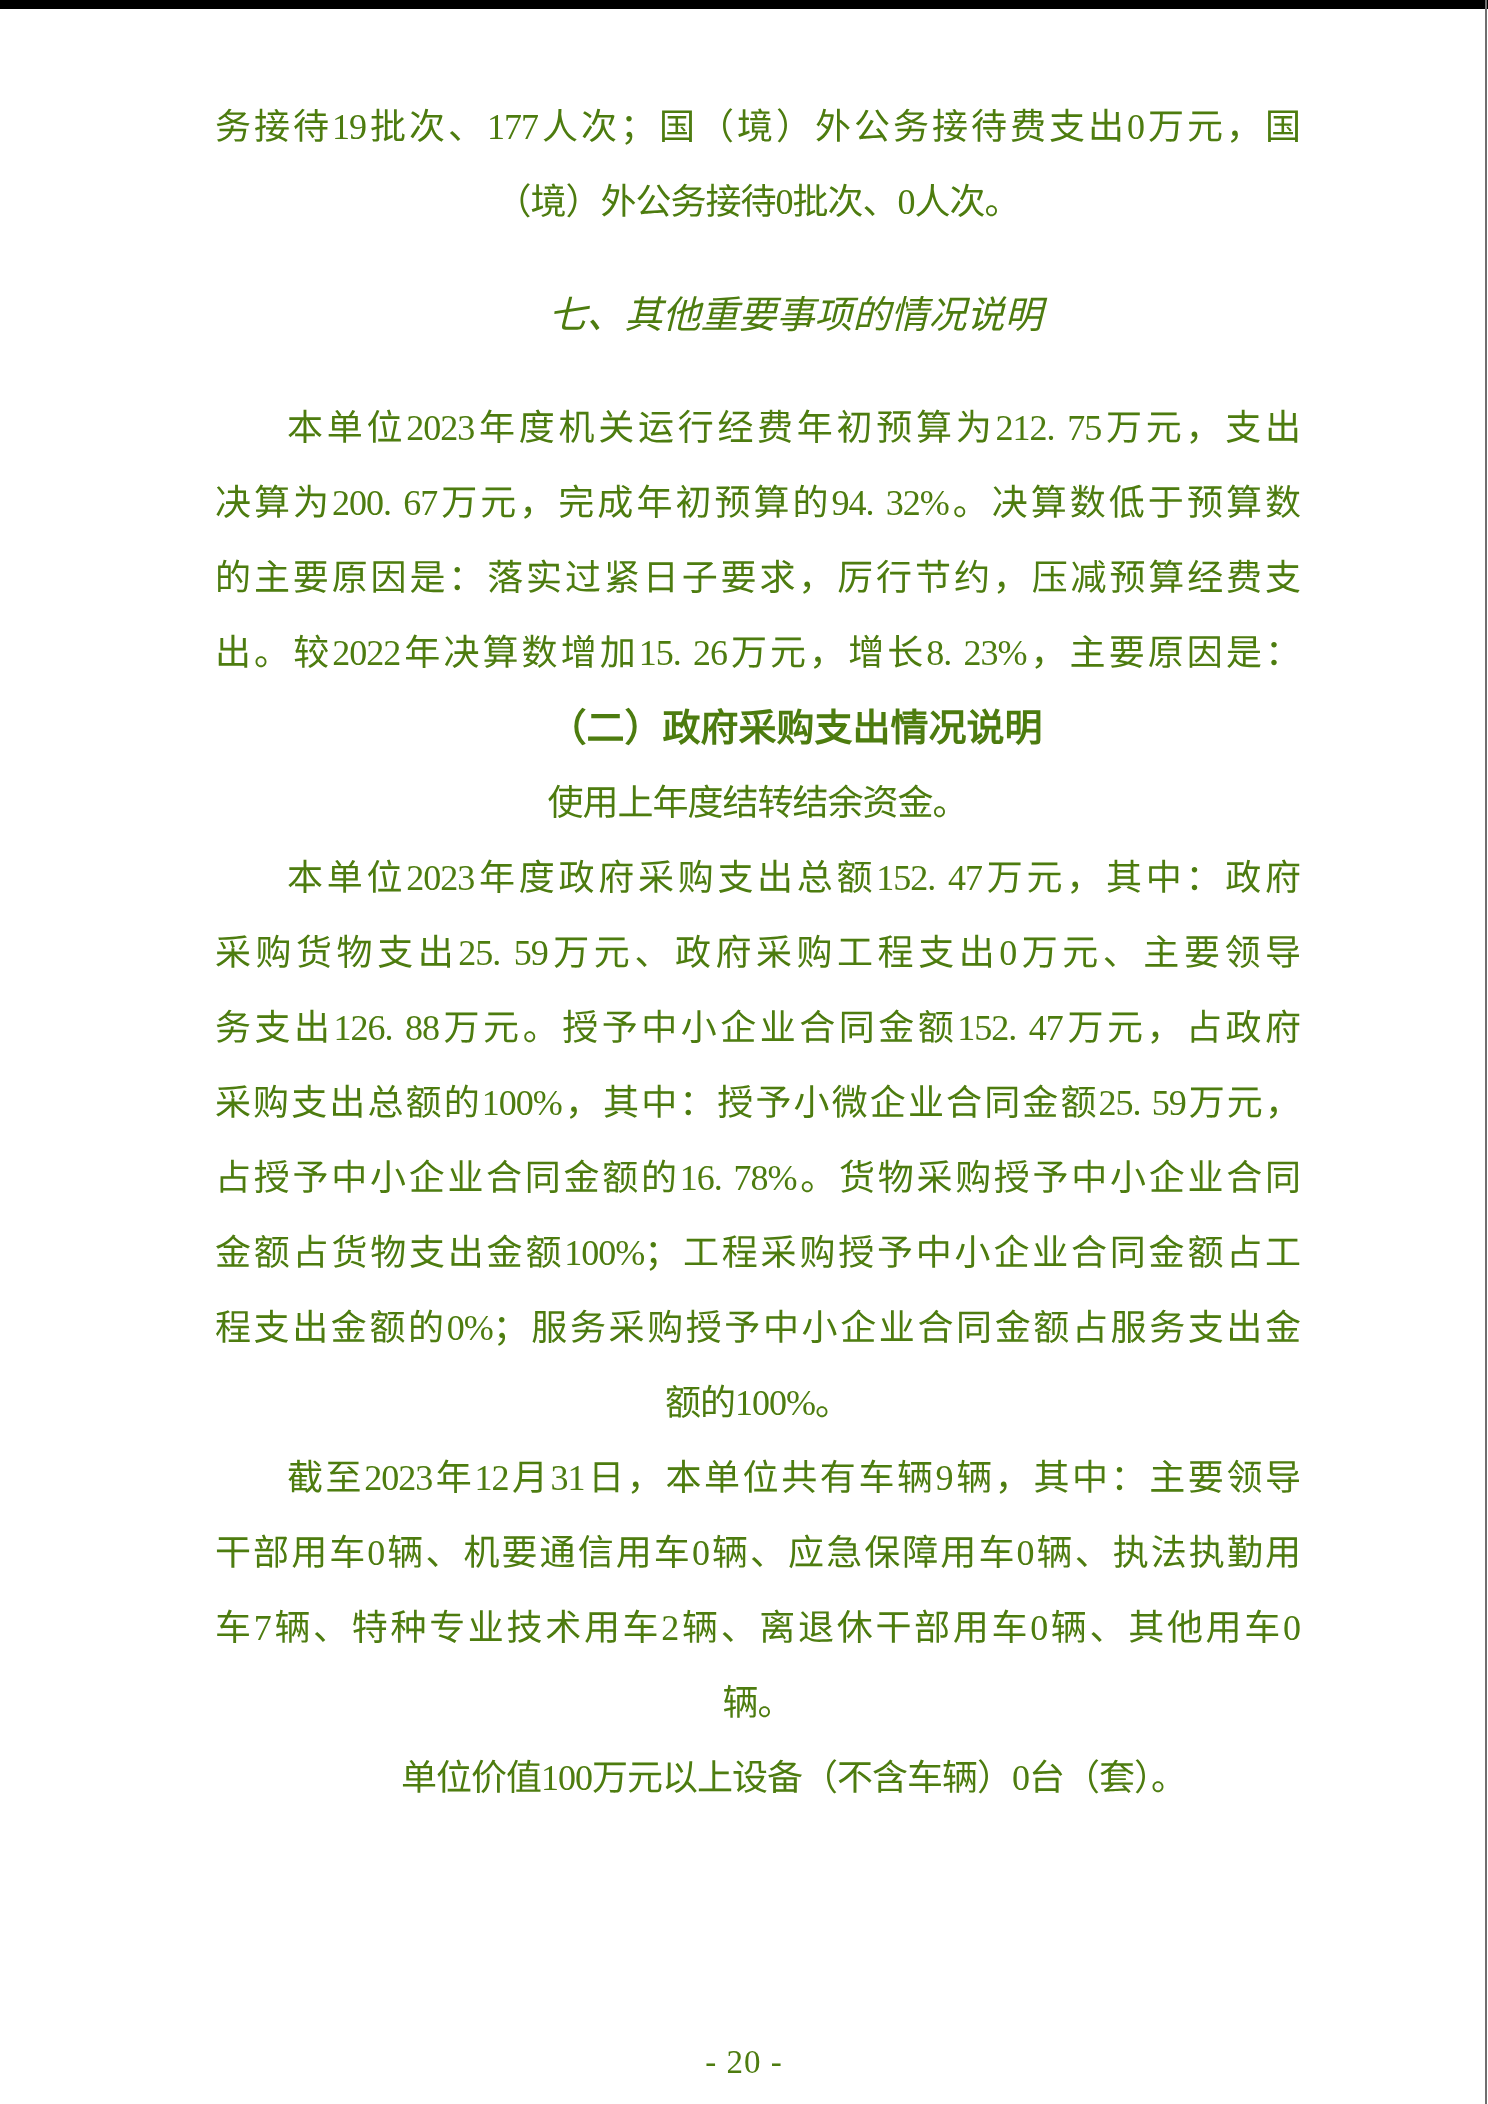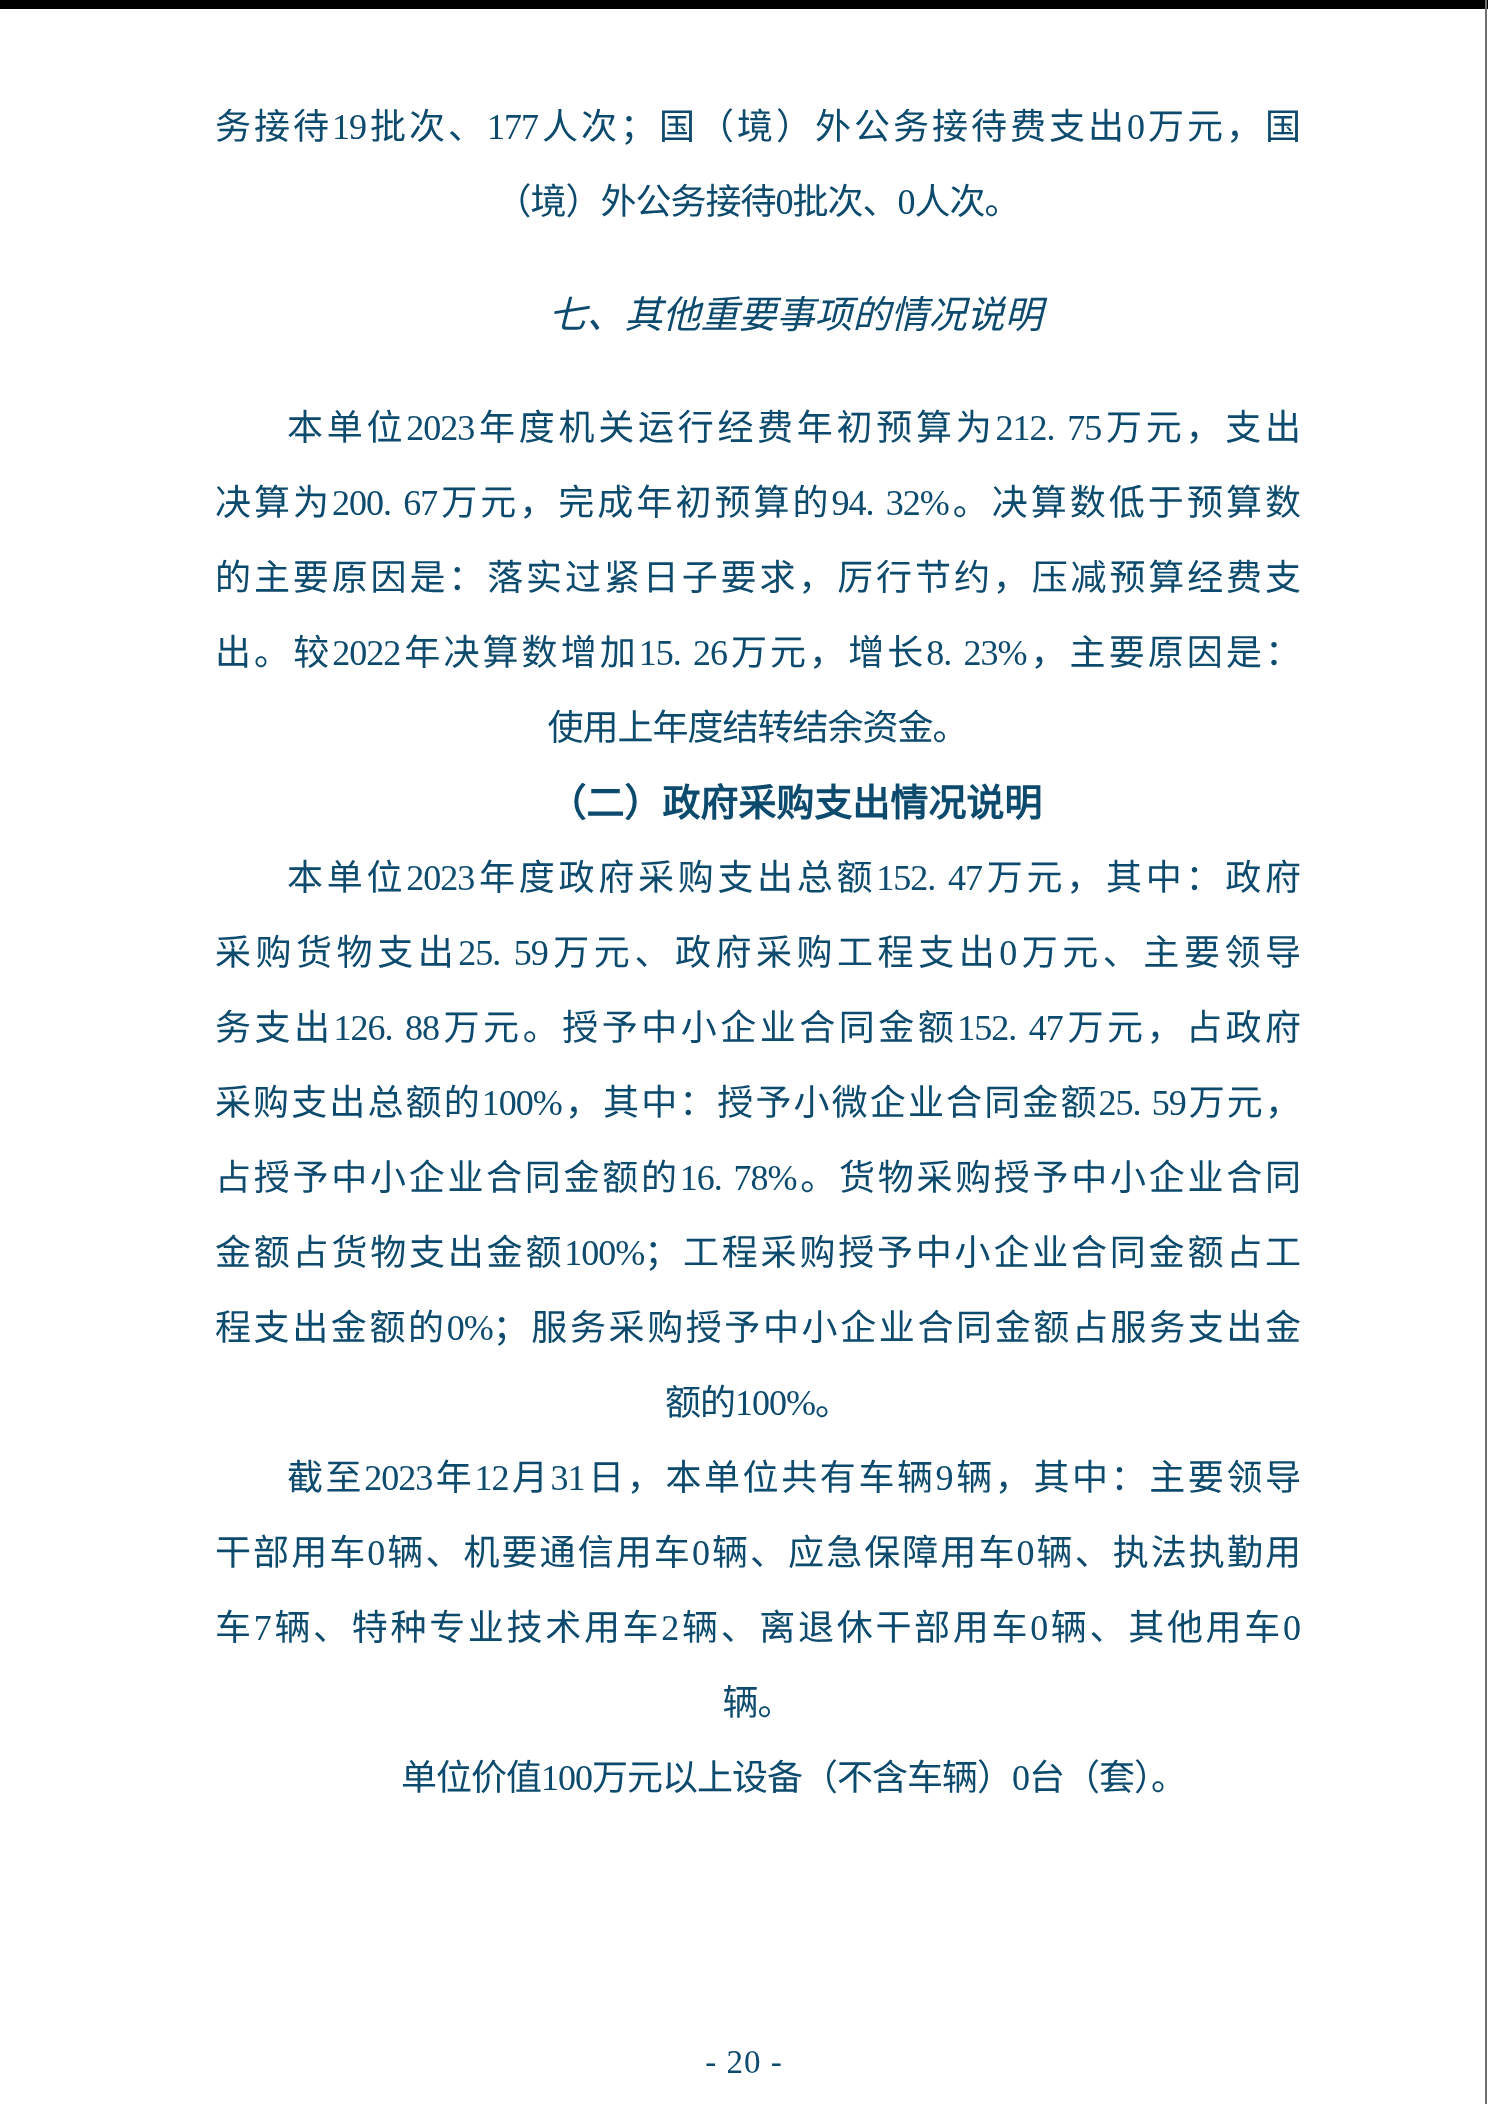--- a/index.html
+++ b/index.html
@@ -5,21 +5,21 @@
   html, body {
     margin: 0;
     padding: 0;
     background: #ffffff;
   }
   .page {
     position: relative;
     width: 1488px;
     height: 2104px;
     background: #ffffff;
-    color: #0c4a6e;
+    color: #4d7c0f;
     font-family: "Liberation Serif", serif;
     overflow: hidden;
   }
   .top-bar {
     position: absolute;
     top: 0;
     left: 0;
     width: 100%;
     height: 9px;
     background: #000000;
@@ -86,22 +86,22 @@
   <div class="top-bar"></div>
   <div class="right-line"></div>
   <main class="content">
       <div class="line body fill">务接待19批次、177人次；国（境）外公务接待费支出0万元，国</div>
       <div class="line body">（境）外公务接待0批次、0人次。</div>
       <div class="line section indent">七、其他重要事项的情况说明</div>
       <div class="line body fill indent">本单位2023年度机关运行经费年初预算为212. 75万元，支出</div>
       <div class="line body fill">决算为200. 67万元，完成年初预算的94. 32%。决算数低于预算数</div>
       <div class="line body fill">的主要原因是：落实过紧日子要求，厉行节约，压减预算经费支</div>
       <div class="line body fill">出。较2022年决算数增加15. 26万元，增长8. 23%，主要原因是：</div>
+      <div class="line subheading indent">（二）政府采购支出情况说明</div>
       <div class="line body">使用上年度结转结余资金。</div>
-      <div class="line subheading indent">（二）政府采购支出情况说明</div>
       <div class="line body fill indent">本单位2023年度政府采购支出总额152. 47万元，其中：政府</div>
       <div class="line body fill">采购货物支出25. 59万元、政府采购工程支出0万元、主要领导</div>
       <div class="line body fill">务支出126. 88万元。授予中小企业合同金额152. 47万元，占政府</div>
       <div class="line body fill">采购支出总额的100%，其中：授予小微企业合同金额25. 59万元，</div>
       <div class="line body fill">占授予中小企业合同金额的16. 78%。货物采购授予中小企业合同</div>
       <div class="line body fill">金额占货物支出金额100%；工程采购授予中小企业合同金额占工</div>
       <div class="line body fill">程支出金额的0%；服务采购授予中小企业合同金额占服务支出金</div>
       <div class="line body">额的100%。</div>
       <div class="line body fill indent">截至2023年12月31日，本单位共有车辆9辆，其中：主要领导</div>
       <div class="line body fill">干部用车0辆、机要通信用车0辆、应急保障用车0辆、执法执勤用</div>

